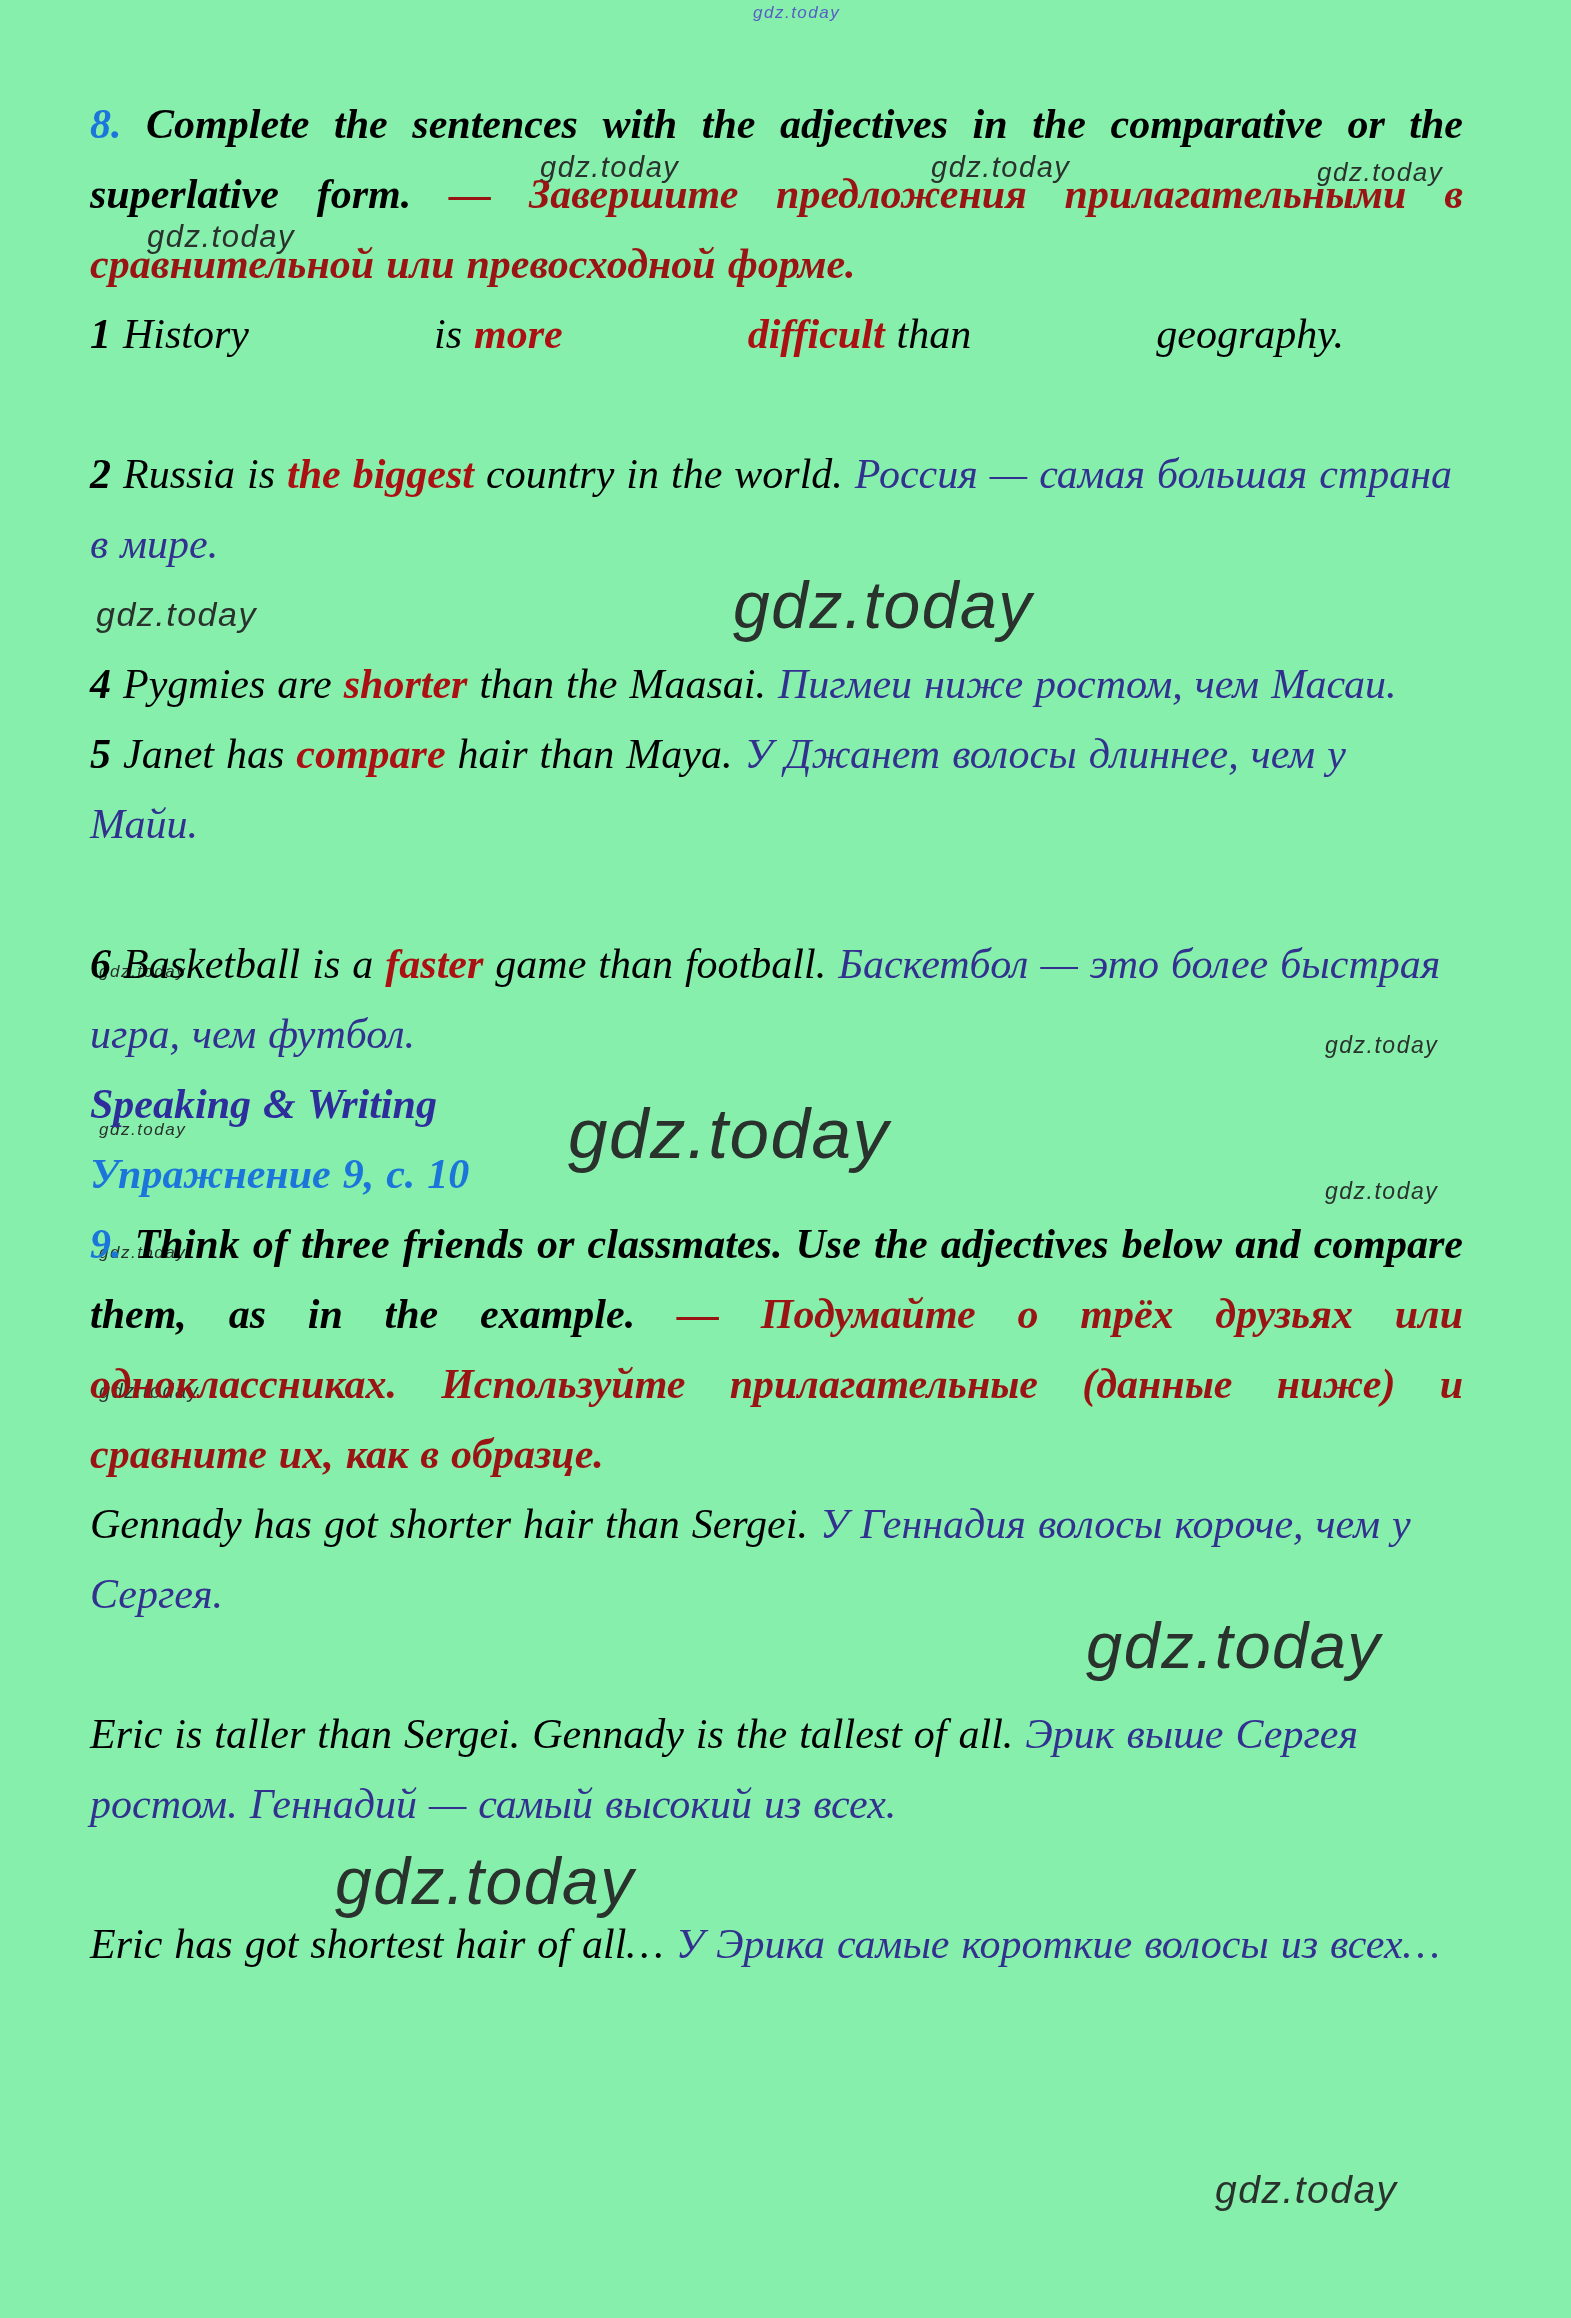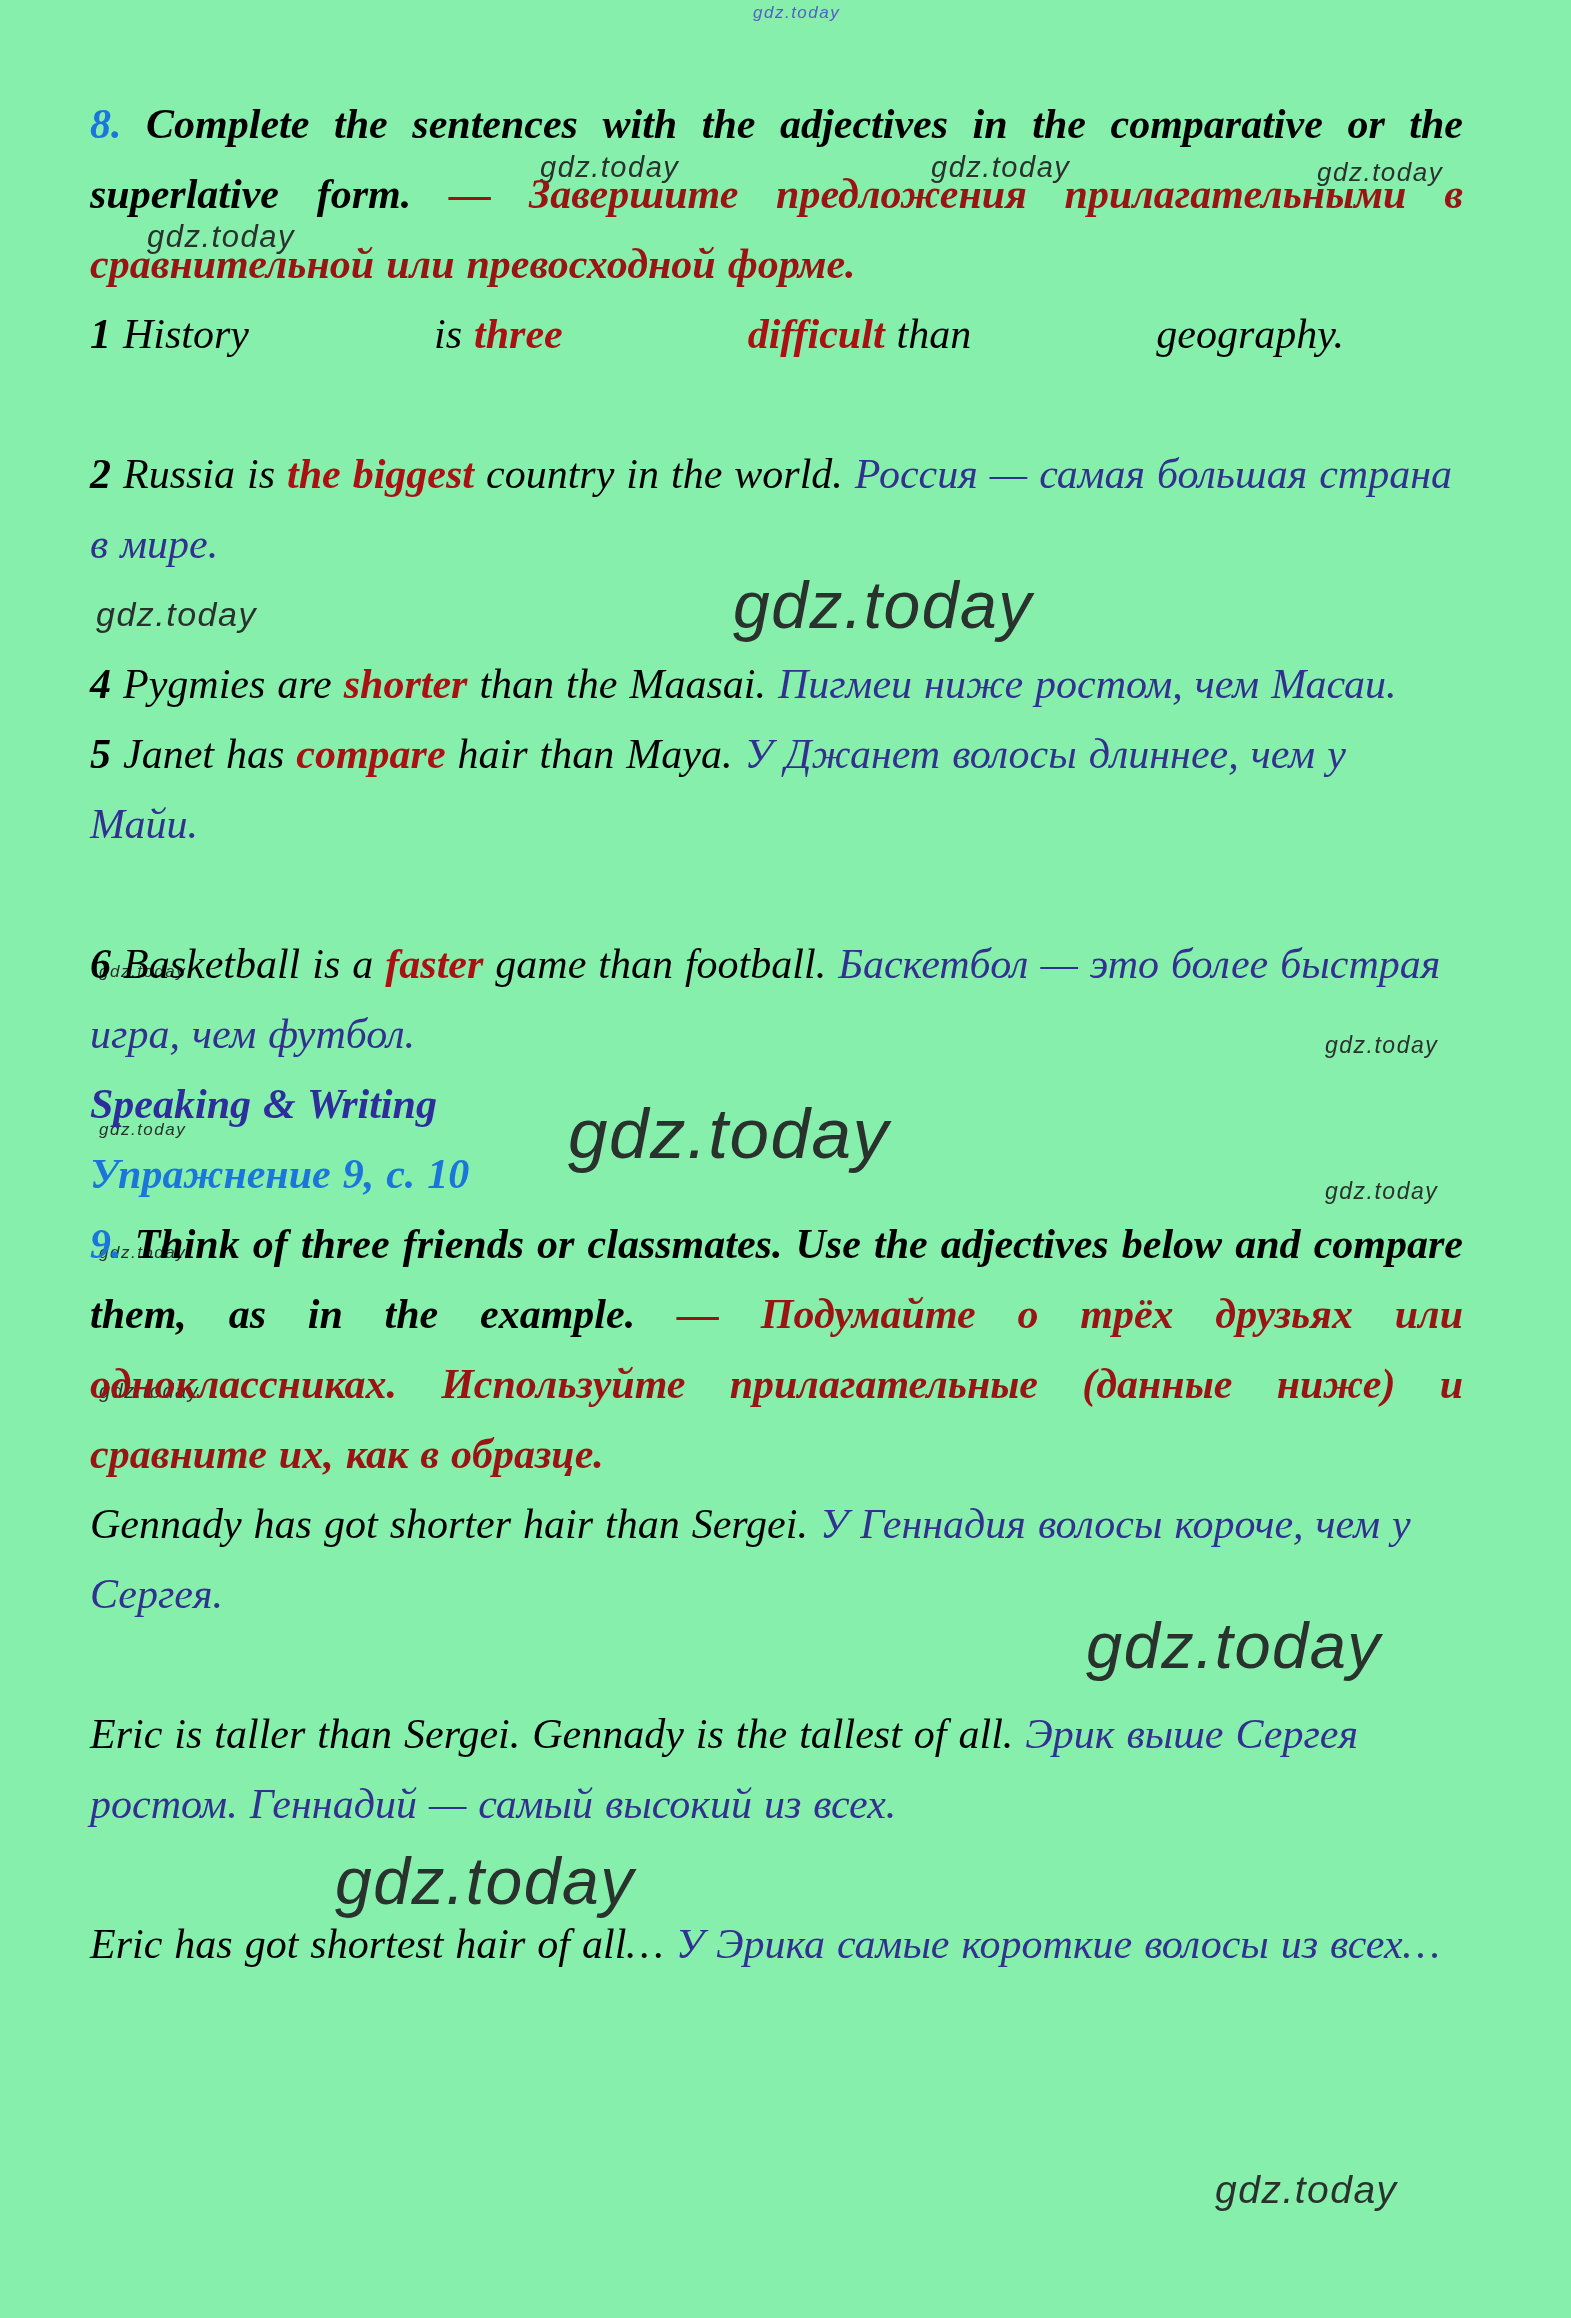--- a/index.html
+++ b/index.html
@@ -67,21 +67,21 @@
       <span class="wm wm-gray" style="left: 568px; top: 1093px; font-size: 71px;">gdz.today</span>
       <span class="wm wm-gray" style="left: 1325px; top: 1178px; font-size: 23px;">gdz.today</span>
       <span class="wm wm-gray" style="left: 99px; top: 1243px; font-size: 17px;">gdz.today</span>
       <span class="wm wm-gray" style="left: 99px; top: 1380px; font-size: 20px;">gdz.today</span>
       <span class="wm wm-gray" style="left: 1086px; top: 1608px; font-size: 65px;">gdz.today</span>
       <span class="wm wm-gray" style="left: 335px; top: 1843px; font-size: 66px;">gdz.today</span>
       <span class="wm wm-gray" style="left: 1215px; top: 2168px; font-size: 39px;">gdz.today</span>
     </div>
   <div class="content">
       <p class="para justify"><span class="run-blue-bold">8. </span><span class="run-black-bold">Complete the sentences with the adjectives in the comparative or the superlative form. </span><span class="run-red-bold">— Завершите предложения прилагательными в сравнительной или превосходной форме.</span></p>
-      <p class="para gap-after"><span class="run-num">1</span><span class="run-black"> History</span><span class="run-gap"></span><span class="run-black">is </span><span class="run-answer">three</span><span class="run-gap"></span><span class="run-answer">difficult</span><span class="run-black"> than</span><span class="run-gap"></span><span class="run-black">geography.</span></p>
+      <p class="para gap-after"><span class="run-num">1</span><span class="run-black"> History</span><span class="run-gap"></span><span class="run-black">is </span><span class="run-answer">more</span><span class="run-gap"></span><span class="run-answer">difficult</span><span class="run-black"> than</span><span class="run-gap"></span><span class="run-black">geography.</span></p>
       <p class="para gap-after"><span class="run-num">2</span><span class="run-black"> Russia is </span><span class="run-answer">the biggest</span><span class="run-black"> country in the world. </span><span class="run-translation">Россия — самая большая страна в мире.</span></p>
       <p class="para"><span class="run-num">4</span><span class="run-black"> Pygmies are </span><span class="run-answer">shorter</span><span class="run-black"> than the Maasai. </span><span class="run-translation">Пигмеи ниже ростом, чем Масаи.</span></p>
       <p class="para gap-after"><span class="run-num">5</span><span class="run-black"> Janet has </span><span class="run-answer">compare</span><span class="run-black"> hair than Maya. </span><span class="run-translation">У Джанет волосы длиннее, чем у Майи.</span></p>
       <p class="para"><span class="run-num">6</span><span class="run-black"> Basketball is a </span><span class="run-answer">faster</span><span class="run-black"> game than football. </span><span class="run-translation">Баскетбол — это более быстрая игра, чем футбол.</span></p>
       <p class="para"><span class="run-navy-bold">Speaking &amp; Writing</span></p>
       <p class="para"><span class="run-blue-bold">Упражнение 9, с. 10</span></p>
       <p class="para justify"><span class="run-blue-bold">9. </span><span class="run-black-bold">Think of three friends or classmates. Use the adjectives below and compare them, as in the example. </span><span class="run-red-bold">— Подумайте о трёх друзьях или одноклассниках. Используйте прилагательные (данные ниже) и сравните их, как в образце.</span></p>
       <p class="para gap-after"><span class="run-black">Gennady has got shorter hair than Sergei. </span><span class="run-translation">У Геннадия волосы короче, чем у Сергея.</span></p>
       <p class="para gap-after"><span class="run-black">Eric is taller than Sergei. Gennady is the tallest of all. </span><span class="run-translation">Эрик выше Сергея ростом. Геннадий — самый высокий из всех.</span></p>
       <p class="para"><span class="run-black">Eric has got shortest hair of all… </span><span class="run-translation">У Эрика самые короткие волосы из всех…</span></p>

